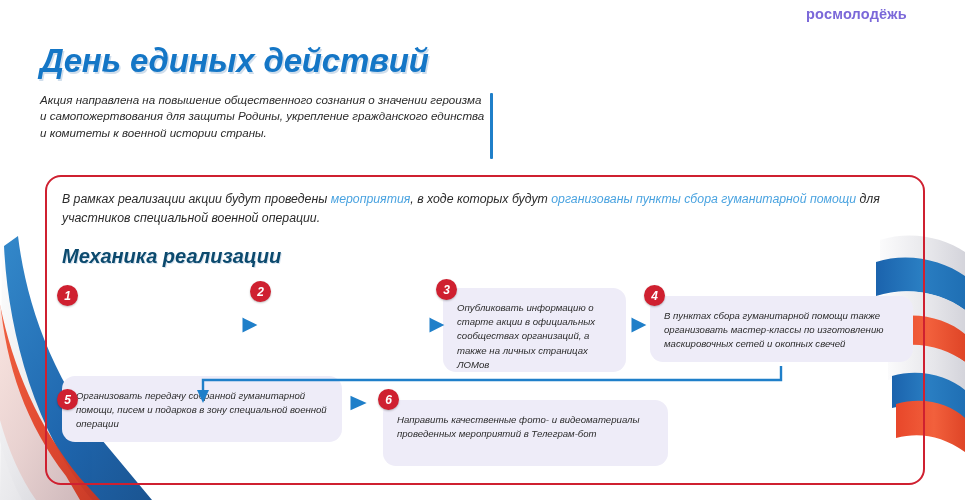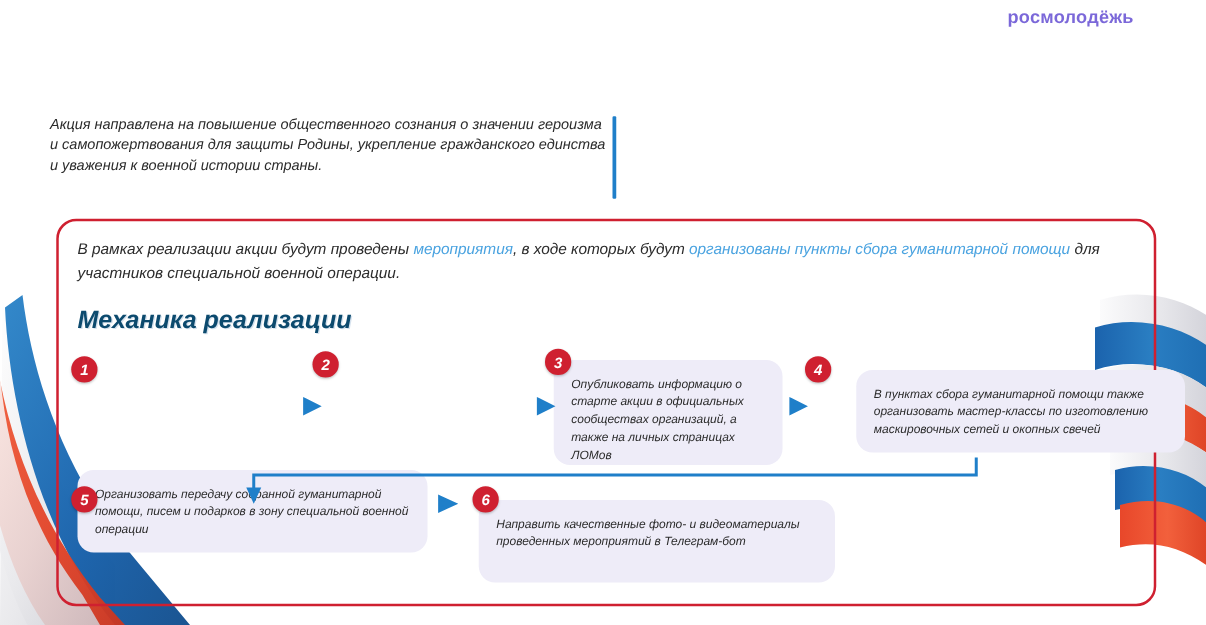--- a/index.html
+++ b/index.html
@@ -77,21 +77,21 @@
     background:#cf2030;color:#fff;
     font-size:12px;font-weight:700;font-style:italic;
     display:flex;align-items:center;justify-content:center;
     box-shadow:0 1px 2px rgba(0,0,0,.25);
   }
 
   
   #card1{left:62px;top:296px;width:180px;height:66px;}
   #card2{left:255px;top:292px;width:180px;height:76px;}
   #card3{left:443px;top:288px;width:183px;height:84px;}
-  #card4{left:650px;top:296px;width:263px;height:66px;margin-left:35px;}
+  #card4{left:650px;top:296px;width:263px;height:66px;}
   #card5{left:62px;top:376px;width:280px;height:66px;}
   #card6{left:383px;top:400px;width:285px;height:66px;}
 
   #b1{left:57px;top:285px;}
   #b2{left:250px;top:281px;}
   #b3{left:436px;top:279px;}
   #b4{left:644px;top:285px;}
   #b5{left:57px;top:389px;}
   #b6{left:378px;top:389px;}
 
@@ -152,23 +152,24 @@
       <path d="M 888 348 C 918 340, 946 348, 965 362 L 965 392 C 942 378, 914 374, 888 380 Z" fill="url(#gwR)"></path>
       <path d="M 892 376 C 920 368, 948 376, 965 390 L 965 420 C 942 406, 918 402, 892 408 Z" fill="url(#gbR)"></path>
       <path d="M 896 404 C 924 396, 950 404, 965 418 L 965 452 C 942 436, 920 432, 896 438 Z" fill="url(#grR)"></path>
     </g>
   </svg>
 
   <div class="frame-mask" style="left:0;top:0;width:965px;height:168px;"></div>
 
   <div class="brand">росмолодёжь</div>
 
+  <div class="main-title">День единых действий</div>
 
   <div class="intro">
-    <div class="intro-col left">Акция направлена на повышение общественного сознания о значении героизма и самопожертвования для защиты Родины, укрепление гражданского единства и уважения к военной истории страны.</div>
+    <div class="intro-col left">Акция направлена на повышение общественного сознания о значении героизма и самопожертвования для защиты Родины, укрепление гражданского единства и комитеты к военной истории страны.</div>
     <div class="intro-divider"></div>
   </div>
 
   <div class="red-frame"></div>
 
   <div class="note">
     <span>В рамках реализации акции будут проведены </span><span class="hl">мероприятия</span><span>, в ходе которых будут </span><span class="hl">организованы пункты сбора гуманитарной помощи</span><span> для участников специальной военной операции.</span>
   </div>
 
   <div class="mech-title">Механика реализации</div>

